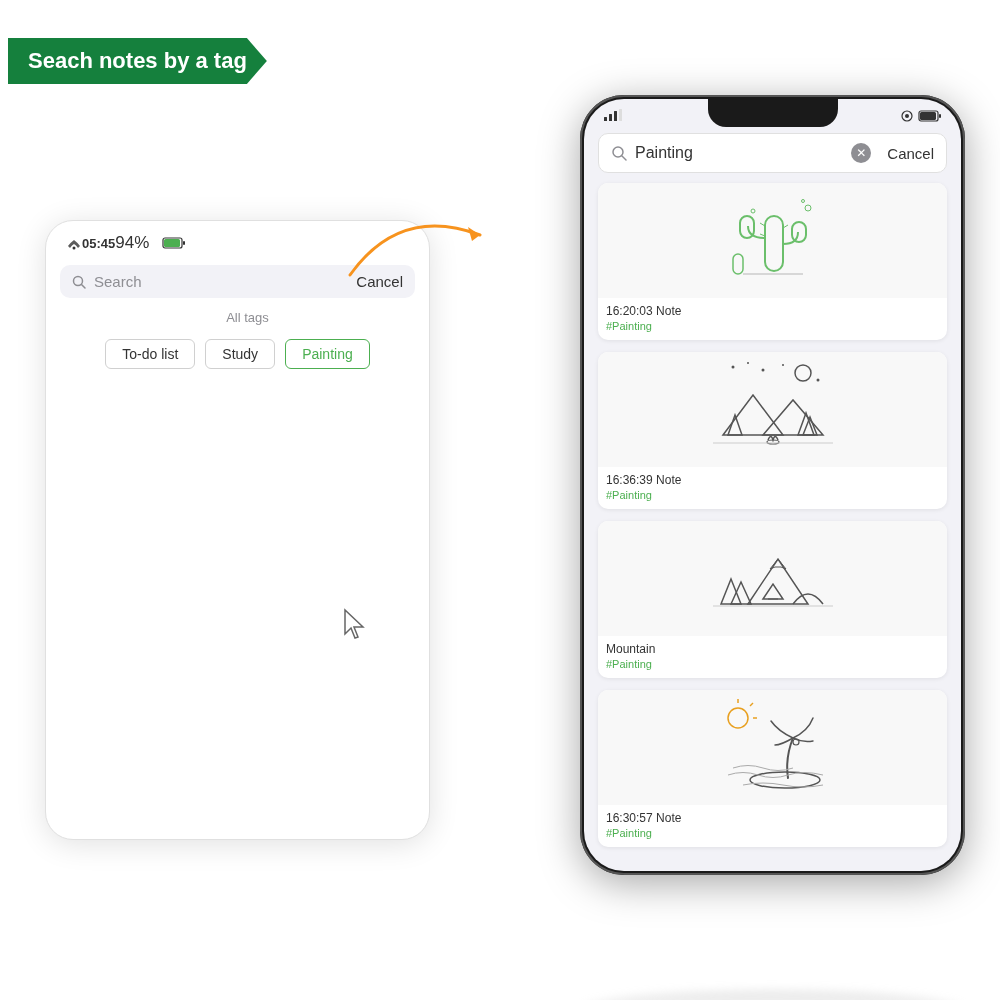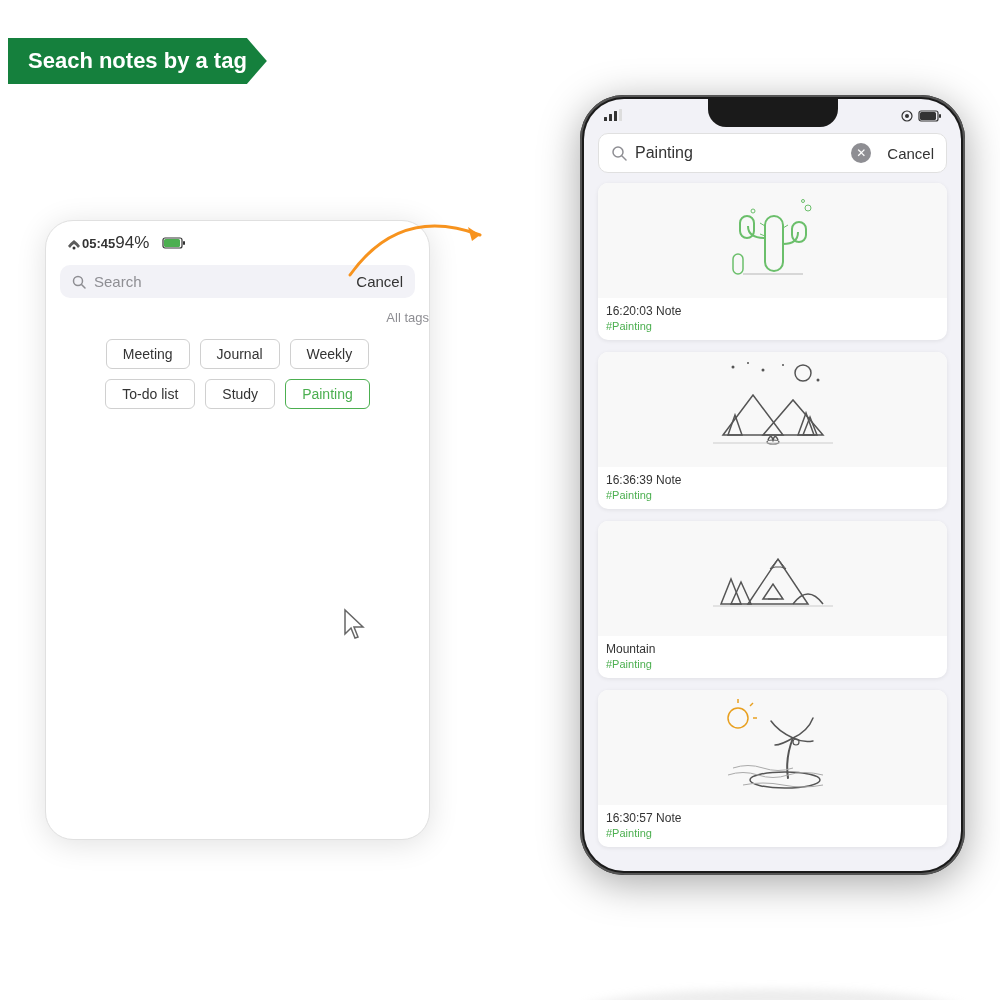--- a/index.html
+++ b/index.html
@@ -69,21 +69,21 @@
       border-radius: 10px;
       display: flex;
       align-items: center;
       padding: 8px 12px;
       gap: 8px;
     }
     .search-bar-left-text { color: #8e8e93; font-size: 15px; flex: 1; }
     .cancel-btn-left { color: #333; font-size: 15px; }
 
     .all-tags-label {
-      text-align: right;
+      text-align: center;
       color: #8e8e93;
       font-size: 13px;
       margin: 10px 0 14px;
       padding-left: 20px;
     }
 
     .tags-container {
       padding: 0 20px;
       display: flex;
       flex-direction: column;
@@ -289,25 +289,20 @@
       <circle cx="6" cy="6" r="4.5" fill="none" stroke="#8e8e93" stroke-width="1.5"></circle>
       <line x1="9.5" y1="9.5" x2="13" y2="13" stroke="#8e8e93" stroke-width="1.5" stroke-linecap="round"></line>
     </svg>
     <span class="search-bar-left-text">Search</span>
     <span class="cancel-btn-left">Cancel</span>
   </div>
 
   <div class="all-tags-label">All tags</div>
 
   <div class="tags-container">
-    <div class="tags-row">
-      <div class="tag-chip">Meeting</div>
-      <div class="tag-chip">Journal</div>
-      <div class="tag-chip">Weekly</div>
-    </div>
     <div class="tags-row">
       <div class="tag-chip">To-do list</div>
       <div class="tag-chip">Study</div>
       <div class="tag-chip active">Painting</div>
     </div>
   </div>
 
   <div class="cursor">
     <svg width="28" height="36" viewBox="0 0 28 36">
       <path d="M4 2 L4 26 L10 20 L14 30 L17 29 L13 19 L22 19 Z" fill="white" stroke="#666" stroke-width="1.5"></path>

